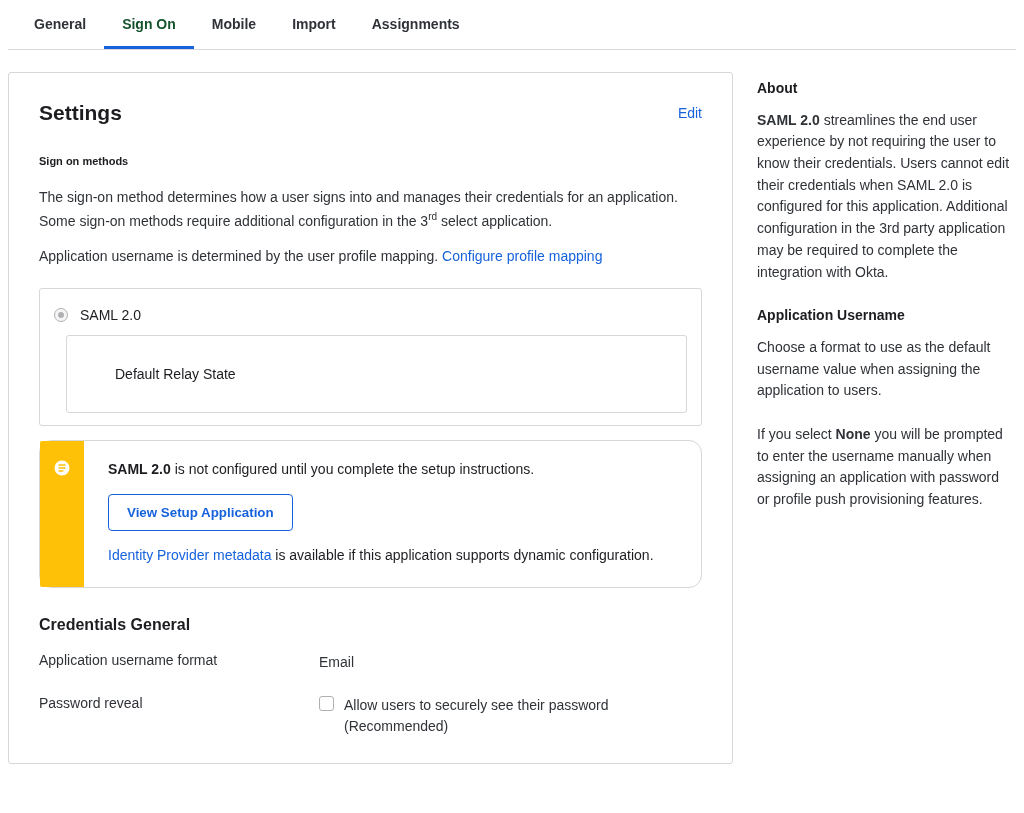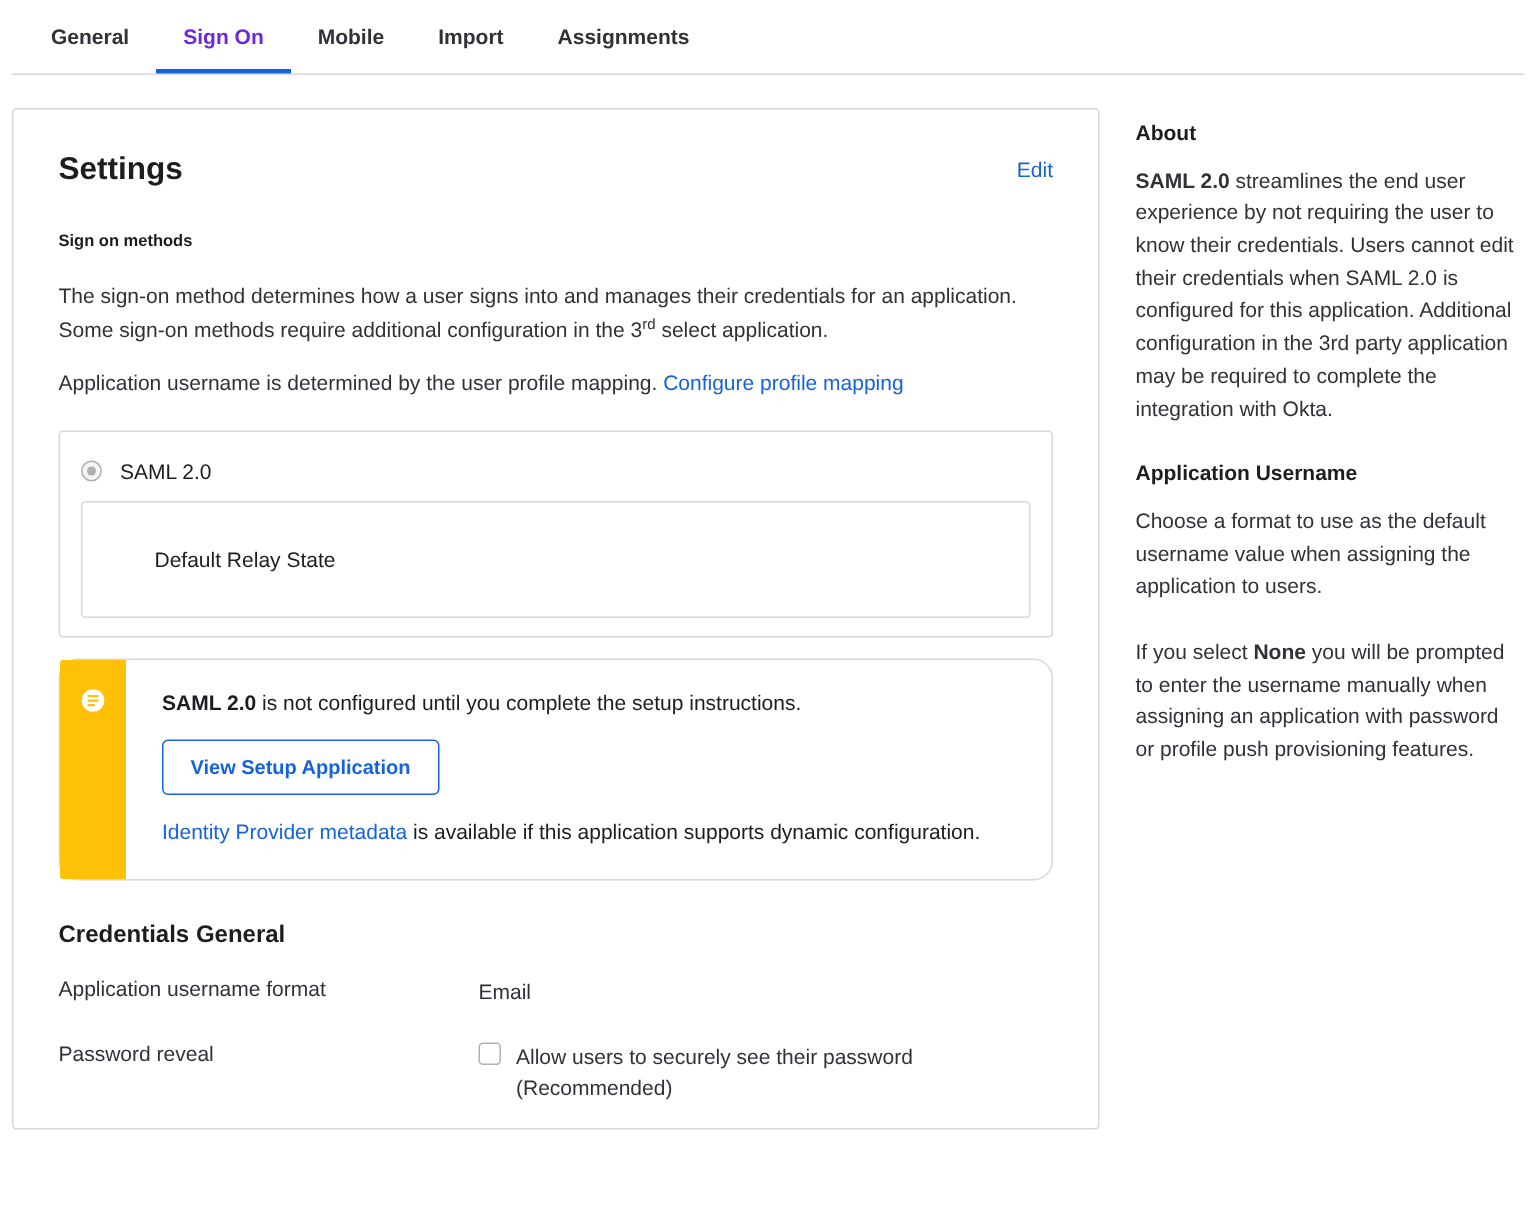--- a/index.html
+++ b/index.html
@@ -19,32 +19,32 @@
   }
   .tab {
     padding: 16px 18px 14px;
     font-weight: 600;
     color: #2f3237;
     cursor: pointer;
     border-bottom: 3px solid transparent;
   }
   .tab.active {
     border-bottom-color: #1662dd;
-    color: #6d28d9;
+    color: #14532d;
   }
   .page {
     display: flex;
     padding: 22px 8px 20px 8px;
     gap: 24px;
   }
   .card {
     flex: 1;
     border: 1px solid #d7d7dc;
     border-radius: 3px;
-    padding: 28px 30px 16px;
+    padding: 28px 30px 26px;
     max-width: 725px;
   }
   .card-header {
     display: flex;
     justify-content: space-between;
     align-items: center;
     margin-bottom: 30px;
   }
   .card-header h2 {
     margin: 0;
@@ -98,21 +98,21 @@
   .radio-dot::after {
     content: "";
     width: 6px; height: 6px;
     background: #b0b0b4;
     border-radius: 50%;
   }
   .inner-field {
     border: 1px solid #d7d7dc;
     border-radius: 3px;
     padding: 30px 24px 30px 48px;
-    margin-left: 0;
+    margin-left: 12px;
   }
   .callout {
     display: flex;
     border: 1px solid #d7d7dc;
     border-radius: 13px;
     margin-top: 14px;
   }
   .callout-stripe {
     width: 44px;
     background: #ffc107;

